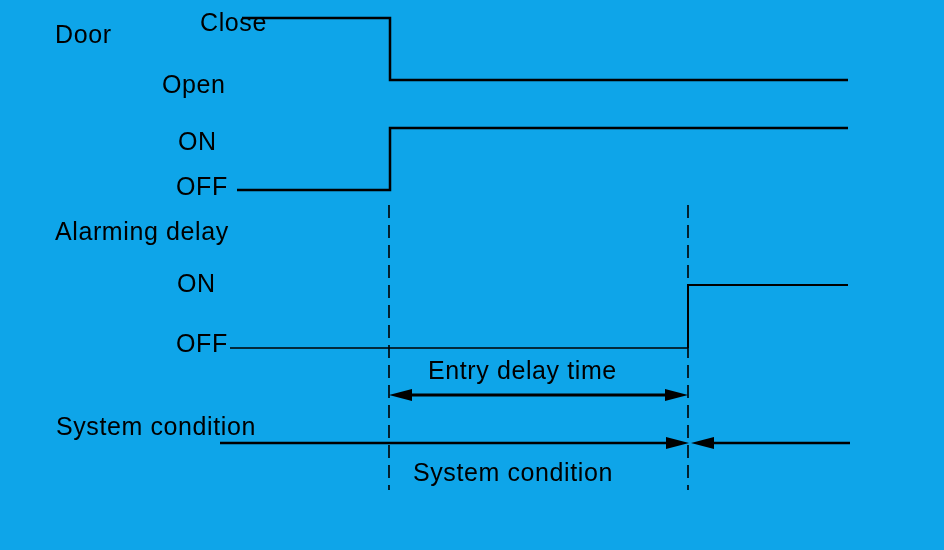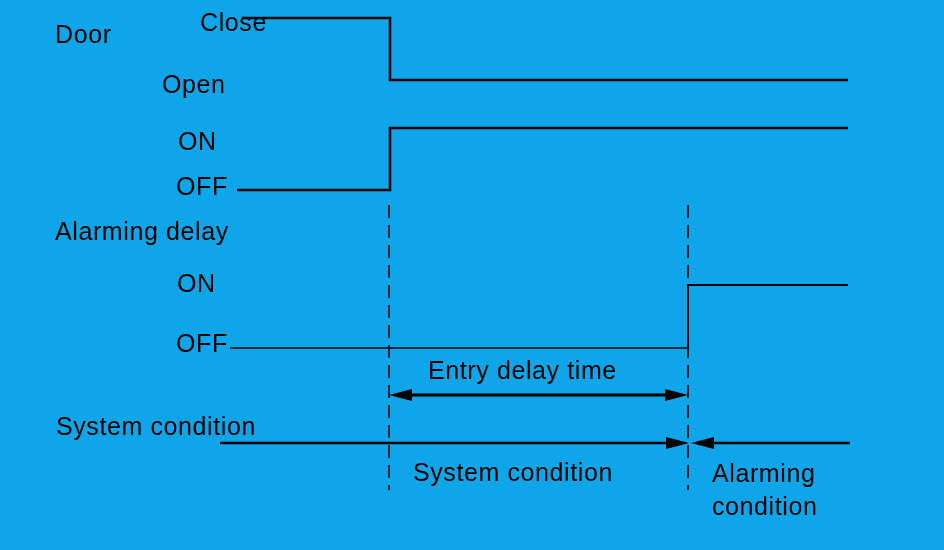--- a/index.html
+++ b/index.html
@@ -68,15 +68,14 @@
   <span class="lbl" style="left:178px; top:129px;">ON</span>
   <span class="lbl" style="left:176px; top:174px;">OFF</span>
 
   <span class="lbl" style="left:55px; top:219px;">Alarming delay</span>
   <span class="lbl" style="left:177px; top:271px;">ON</span>
   <span class="lbl" style="left:176px; top:331px;">OFF</span>
 
   <span class="lbl" style="left:428px; top:358px;">Entry delay time</span>
   <span class="lbl" style="left:56px; top:414px;">System condition</span>
   <span class="lbl" style="left:413px; top:460px;">System condition</span>
-  <span class="lbl lbl2" style="left:712px; top:457px;"><span>Alarming</span><br><span>condition</span></span>
 
 </div>
 
 </body></html>

